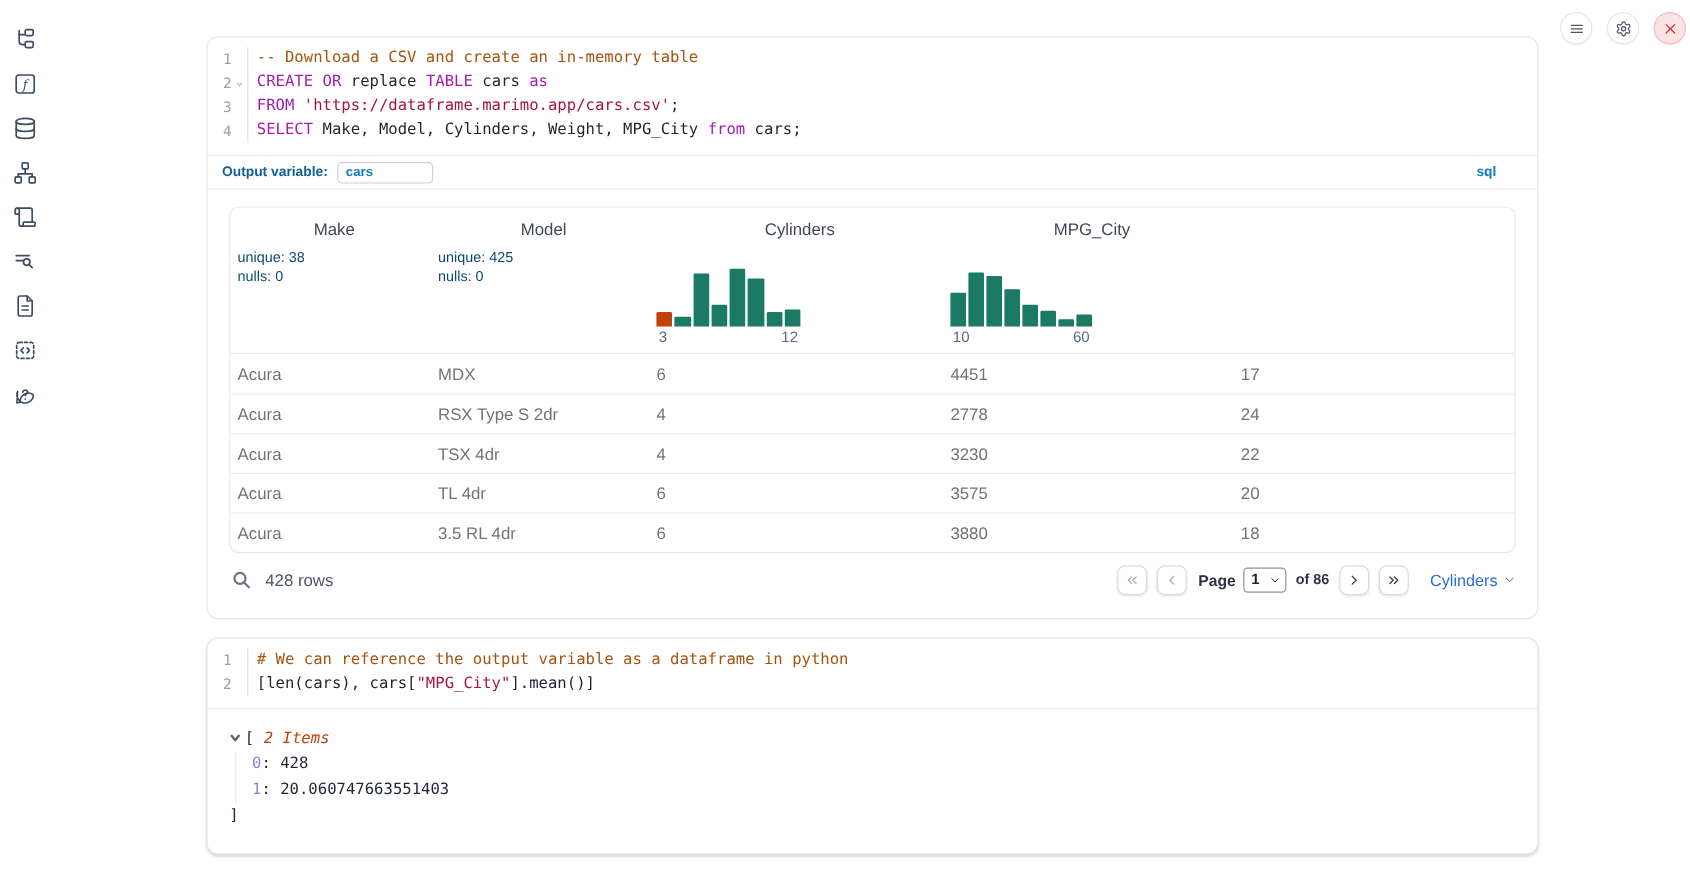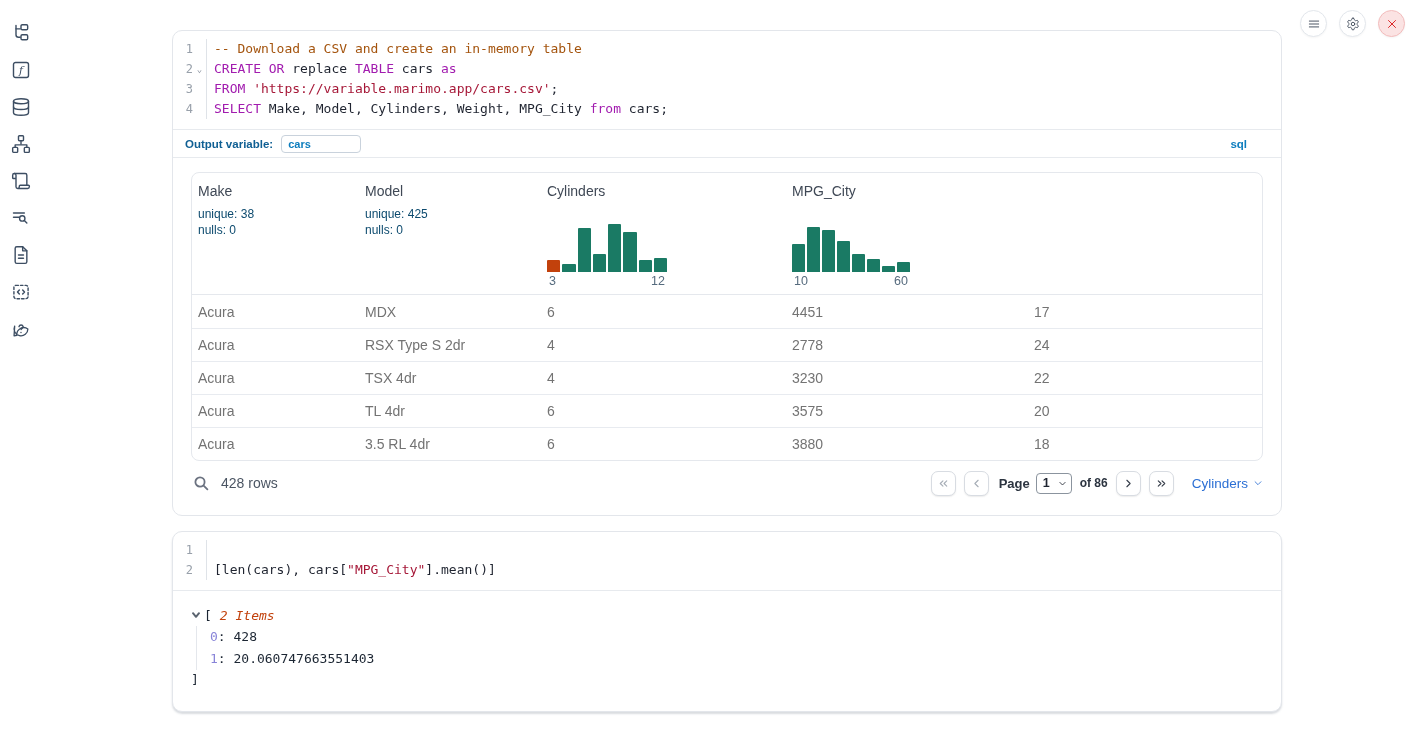--- a/index.html
+++ b/index.html
@@ -39,21 +39,21 @@
   .outvar { border-top:1px solid #e7eaee; border-bottom:1px solid #e7eaee; height:29px; display:flex; align-items:center; padding-left:12px; }
   .ov-label { font-size:11.5px; font-weight:bold; color:#0f5f93; }
   .ov-input { margin-left:8px; width:80px; height:18px; border:1px solid #c9d2dc; border-radius:4px; font-family:"Liberation Sans",sans-serif; font-size:11px; font-weight:bold; color:#0d7dbe; padding:0 6px; outline:none; }
   .spacer { flex:1; }
   .lang-badge { font-size:11.5px; font-weight:bold; color:#0d7dbe; margin-right:34px; cursor:pointer; }
 
   
   .table-box { margin:14px 18px 0 18px; border:1px solid #e5e8ed; border-radius:8px; overflow:hidden; }
   .t-header { display:grid; grid-template-columns:167px 182px 245px 242px 1fr; border-bottom:1px solid #e5e8ed; height:122px; }
   .th { padding:10px 0 6px 6px; display:flex; flex-direction:column; cursor:pointer; }
-  .th-label { font-size:14px; color:#3f4855; margin-bottom:7px; }
+  .th-label { font-size:14px; color:#3f4855; margin-bottom:7px;text-align:center; }
   .th-stat { font-size:12px; color:#0c4a6e; line-height:16px; }
   .hist-wrap { margin-top:auto; }
   .hist { display:flex; align-items:flex-end; gap:2px; height:54px; }
   .th:nth-child(3) .hist, .th:nth-child(3) .hist-x { width:120px; }
   .th:nth-child(4) .hist, .th:nth-child(4) .hist-x { width:118px; }
   .th:nth-child(5) .hist, .th:nth-child(5) .hist-x { width:115px; }
   .bar { flex:1; min-width:0; border-radius:1px 1px 0 0; }
   .hist-x { display:flex; justify-content:space-between; font-size:12.5px; color:#566b7e; padding:2px 2px 0 2px; }
   .tr { display:grid; grid-template-columns:167px 182px 245px 242px 1fr; height:33px; align-items:center; border-top:1px solid #e8ebf0; cursor:pointer; }
   .tr:first-child { border-top:none; }
@@ -195,21 +195,21 @@
           <span class="lnum">2</span>
           <span class="fold">⌄</span>
         </span>
         <span class="codetext"><span class="tok-keyword">CREATE OR</span><span class="tok-plain"> replace </span><span class="tok-keyword">TABLE</span><span class="tok-plain"> cars </span><span class="tok-keyword">as</span></span>
       </div>
       <div class="code-line">
         <span class="gutter">
           <span class="lnum">3</span>
           <span class="fold"></span>
         </span>
-        <span class="codetext"><span class="tok-keyword">FROM</span><span class="tok-plain"> </span><span class="tok-string">'https://variable.marimo.app/cars.csv'</span><span class="tok-plain">;</span></span>
+        <span class="codetext"><span class="tok-keyword">FROM</span><span class="tok-plain"> </span><span class="tok-string">'https://dataframe.marimo.app/cars.csv'</span><span class="tok-plain">;</span></span>
       </div>
       <div class="code-line">
         <span class="gutter">
           <span class="lnum">4</span>
           <span class="fold"></span>
         </span>
         <span class="codetext"><span class="tok-keyword">SELECT</span><span class="tok-plain"> Make, Model, Cylinders, Weight, MPG_City </span><span class="tok-keyword">from</span><span class="tok-plain"> cars;</span></span>
       </div>
     </div>
 
@@ -358,20 +358,21 @@
   </div>
 </div>
 
 <div class="cell cell-py">
   <div class="code-area" id="py-code">
       <div class="code-line">
         <span class="gutter">
           <span class="lnum">1</span>
           <span class="fold"></span>
         </span>
+        <span class="codetext"><span class="tok-comment"># We can reference the output variable as a dataframe in python</span></span>
       </div>
       <div class="code-line">
         <span class="gutter">
           <span class="lnum">2</span>
           <span class="fold"></span>
         </span>
         <span class="codetext"><span class="tok-plain">[len(cars), cars[</span><span class="tok-string">"MPG_City"</span><span class="tok-plain">].mean()]</span></span>
       </div>
     </div>
   <div class="py-output">

